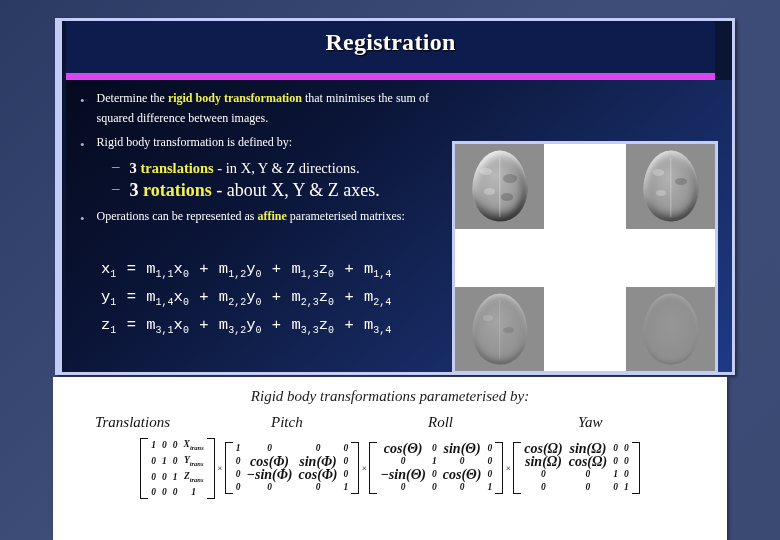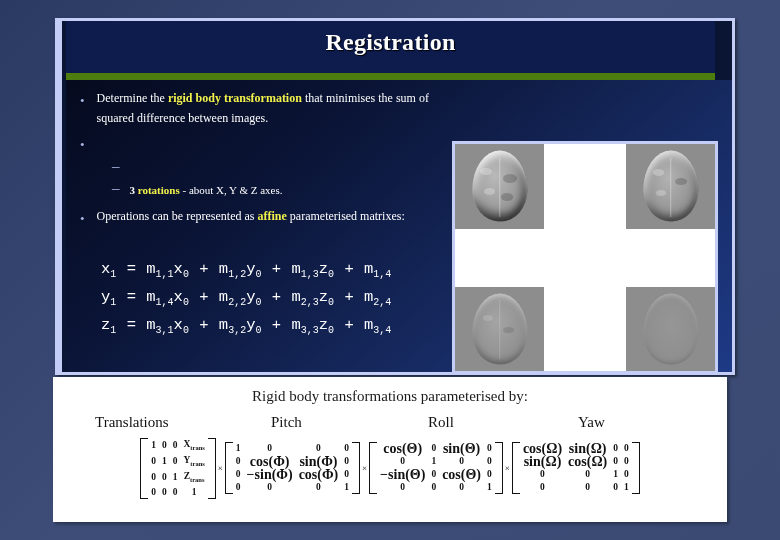--- a/index.html
+++ b/index.html
@@ -18,21 +18,21 @@
     padding:3px;box-sizing:border-box;
     box-shadow:2px 2px 3px rgba(0,0,0,.45);
   }
   .panel-inner{position:relative;width:100%;height:100%;
     background:#0a1433;box-sizing:border-box;
     border-left:4px solid #c3cdf5;}
 
   .title-bar{
     position:absolute;left:4px;top:0;right:17px;height:52px;
     background:#0d1b4d;
-    border-bottom:7px solid #4d7c0f;
+    border-bottom:7px solid #d946ef;
   }
   .title-text{
     position:absolute;left:0;right:0;top:8px;text-align:center;
     color:#ffffff;font-size:24px;font-weight:bold;
     font-family:"Liberation Serif",serif;
     text-shadow:1px 1px 1px #000;
     letter-spacing:.3px;
   }
 
   .body-area{
@@ -79,22 +79,22 @@
   .b4 .oval{box-shadow:inset 0 3px 5px -2px #b8b8b8, inset 0 -3px 5px -2px #6e6e6e;
      background:radial-gradient(ellipse at 50% 45%,#969696 0%,#8f8f8f 60%,#8c8c8c 100%);}
   .fold{position:absolute;background:rgba(255,255,255,.25);border-radius:50%;}
   .foldd{position:absolute;background:rgba(0,0,0,.18);border-radius:50%;}
   .midline{position:absolute;left:50%;top:16%;width:1.5px;height:70%;
     transform:translateX(-50%);background:rgba(255,255,255,.35);}
   .gap{background:#ffffff;}
 
   
   .white-panel{
-    position:absolute;left:53px;top:377px;width:674px;height:145px;
-    background:#ffffff;box-shadow:2px 2px 3px rgba(0,0,0,.35);
+    position:absolute;left:53px;top:377px;width:674px;height:164px;
+    background:#ffffff;box-shadow:2px 2px 3px rgba(0,0,0,.35);font-style:italic;
   }
   .wp-title{text-align:center;color:#1a1a1a;font-size:15px;margin-top:11px;
     font-family:"Liberation Serif",serif;}
   .wp-labels{position:relative;height:22px;margin-top:9px;color:#111;font-size:15px;}
   .wp-labels span{position:absolute;font-family:"Liberation Serif",serif;}
   .lb-t{left:42px;} .lb-p{left:218px;} .lb-r{left:375px;} .lb-y{left:525px;}
 
   .mat-row{position:relative;display:flex;align-items:center;justify-content:center;
     margin-top:2px;}
   .matrix{display:flex;align-items:center;}
@@ -124,29 +124,33 @@
 
         <div class="bullet-row" style="position:absolute;left:14px;top:8px;width:360px;">
           <span class="b-mark" style="margin-top:6px;">•</span>
           <span class="b-text lvl1">
             <span>Determine the </span><span class="hl">rigid body transformation</span><span> that minimises the sum of squared difference between images.</span>
           </span>
         </div>
 
         <div class="bullet-row" style="position:absolute;left:14px;top:52px;width:360px;">
           <span class="b-mark" style="margin-top:6px;">•</span>
+          <span class="b-text lvl1">Rigid body transformation is defined by:</span>
         </div>
 
         <div class="bullet-row" style="position:absolute;left:46px;top:78px;width:340px;">
           <span class="b-dash">–</span>
+          <span class="b-text" style="margin-left:10px;font-size:14.5px;">
+            <span class="wbold">3 </span><span class="hl">translations</span><span> - in X, Y &amp; Z directions.</span>
+          </span>
         </div>
 
         <div class="bullet-row" style="position:absolute;left:46px;top:100px;width:340px;">
           <span class="b-dash">–</span>
-          <span class="b-text" style="margin-left:10px;font-size:11px;">
+          <span class="b-text" style="margin-left:10px;font-size:18px;">
             <span class="wbold">3 </span><span class="hl">rotations</span><span> - about X, Y &amp; Z axes.</span>
           </span>
         </div>
 
         <div class="bullet-row" style="position:absolute;left:14px;top:126px;width:330px;">
           <span class="b-mark" style="margin-top:6px;">•</span>
           <span class="b-text lvl1">
             <span>Operations can be represented as </span><span class="hl">affine</span><span> parameterised matrixes:</span>
           </span>
         </div>

